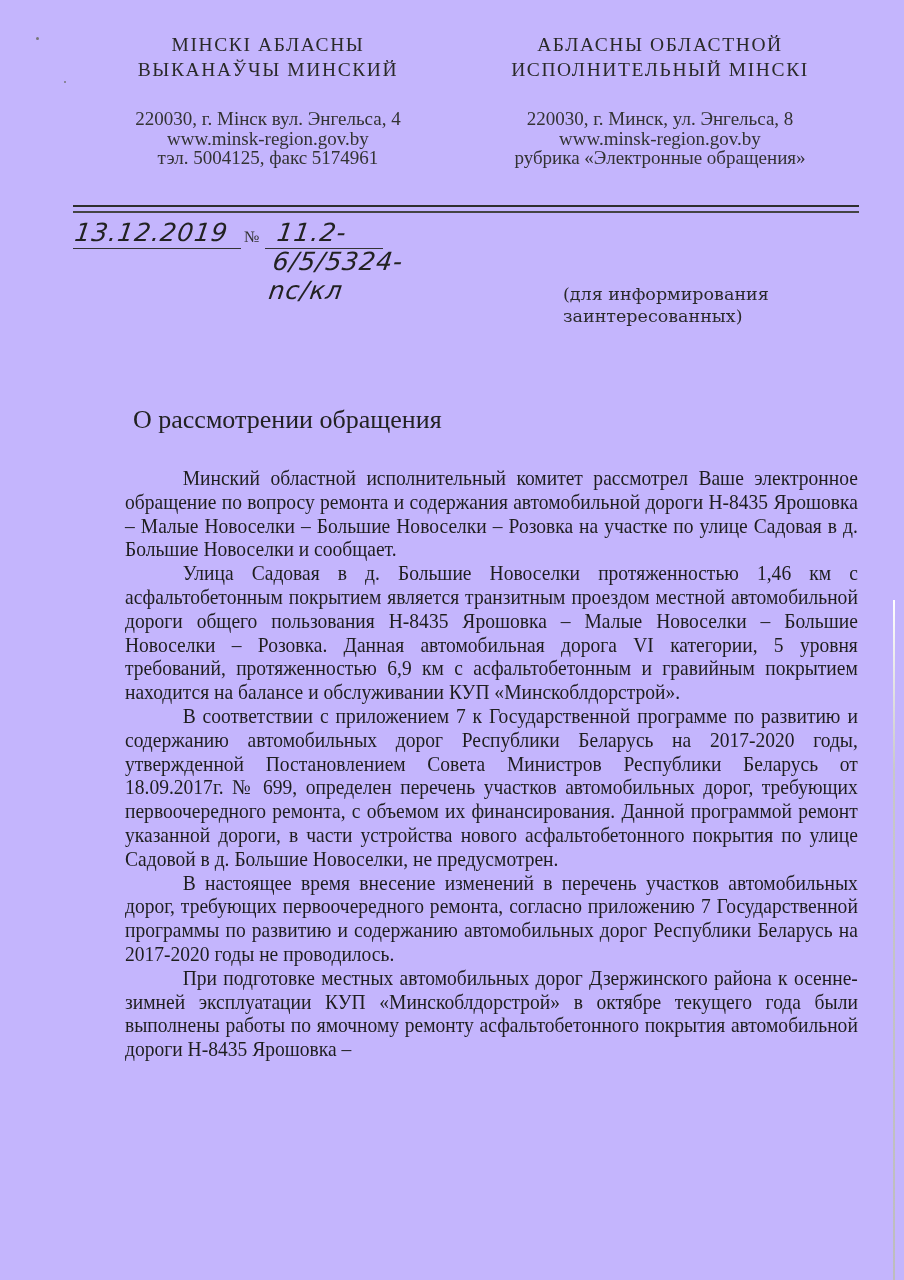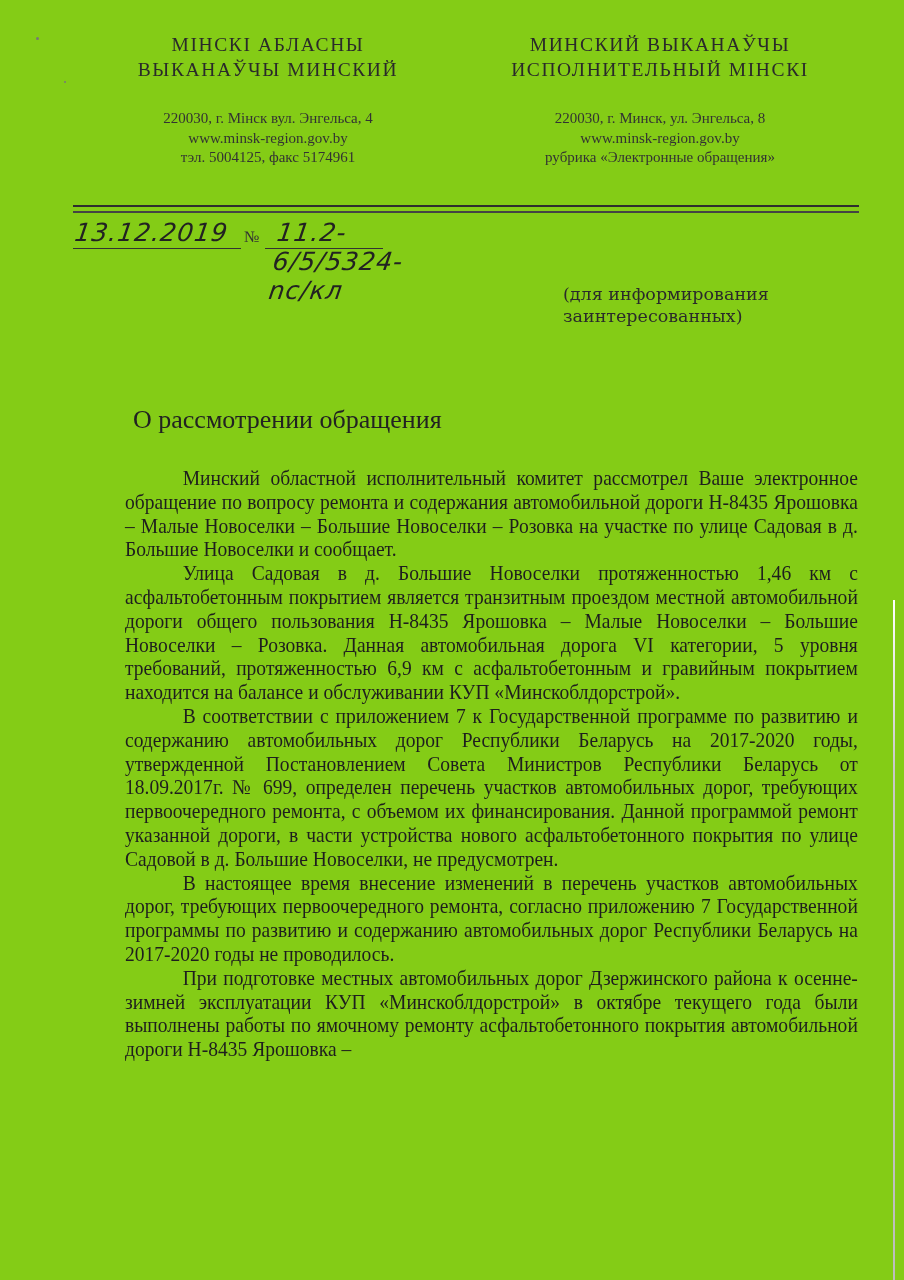--- a/index.html
+++ b/index.html
@@ -1,23 +1,23 @@
 <!DOCTYPE html>
 <html><head>
   <meta charset="utf-8">
   <style>
     html, body { margin: 0; padding: 0; background: #ffffff; }
     body { width: 904px; height: 1280px; position: relative; overflow: hidden; color: #1e1e1e; }
-    .page { position: absolute; left: 0; top: 0; width: 904px; height: 1280px; background: #84cc16; }
+    .page { position: absolute; left: 0; top: 0; width: 904px; height: 1280px; background: #c4b5fd; }
 
     .hdr-col { position: absolute; top: 32px; text-align: center; font-family: "DejaVu Serif", serif; color: #2a2a2a; }
     .hdr-col.left { left: 118px; width: 300px; }
     .hdr-col.right { left: 470px; width: 380px; }
     .org-line { font-size: 19.5px; letter-spacing: 1.6px; line-height: 25px; font-family: "Liberation Serif", serif; }
-    .addr { margin-top: 27px; font-family: "Liberation Serif", serif; font-size: 15px; line-height: 19.5px; color: #333; }
+    .addr { margin-top: 27px; font-family: "Liberation Serif", serif; font-size: 19px; line-height: 19.5px; color: #333; }
 
     .rule { position: absolute; left: 73px; width: 786px; height: 2px; background: #2e2e2e; }
     .rule.r1 { top: 205px; }
     .rule.r2 { top: 211px; height: 1.5px; background: #444; }
 
     .reg-line { position: absolute; top: 218px; left: 73px; height: 34px; font-family: "DejaVu Sans", sans-serif; }
     .hand { position: absolute; font-style: italic; font-size: 25px; color: #222; letter-spacing: 1px; transform: skewX(-8deg); }
     .hand.date { left: 2px; top: 0px; }
     .hand.num { left: 200px; top: 0px; }
     .uline { position: absolute; height: 1.4px; background: #333; top: 30px; }
@@ -48,21 +48,21 @@
     <div class="org-line">МІНСКІ АБЛАСНЫ</div>
     <div class="org-line">ВЫКАНАЎЧЫ МИНСКИЙ</div>
     <div class="addr">
       <div>220030, г. Мінск вул. Энгельса, 4</div>
       <div>www.minsk-region.gov.by</div>
       <div>тэл. 5004125, факс 5174961</div>
     </div>
   </div>
 
   <div class="hdr-col right">
-    <div class="org-line">МИНСКИЙ ВЫКАНАЎЧЫ</div>
+    <div class="org-line">АБЛАСНЫ ОБЛАСТНОЙ</div>
     <div class="org-line">ИСПОЛНИТЕЛЬНЫЙ МІНСКІ</div>
     <div class="addr">
       <div>220030, г. Минск, ул. Энгельса, 8</div>
       <div>www.minsk-region.gov.by</div>
       <div>рубрика «Электронные обращения»</div>
     </div>
   </div>
 
   <div class="rule r1"></div>
   <div class="rule r2"></div>

